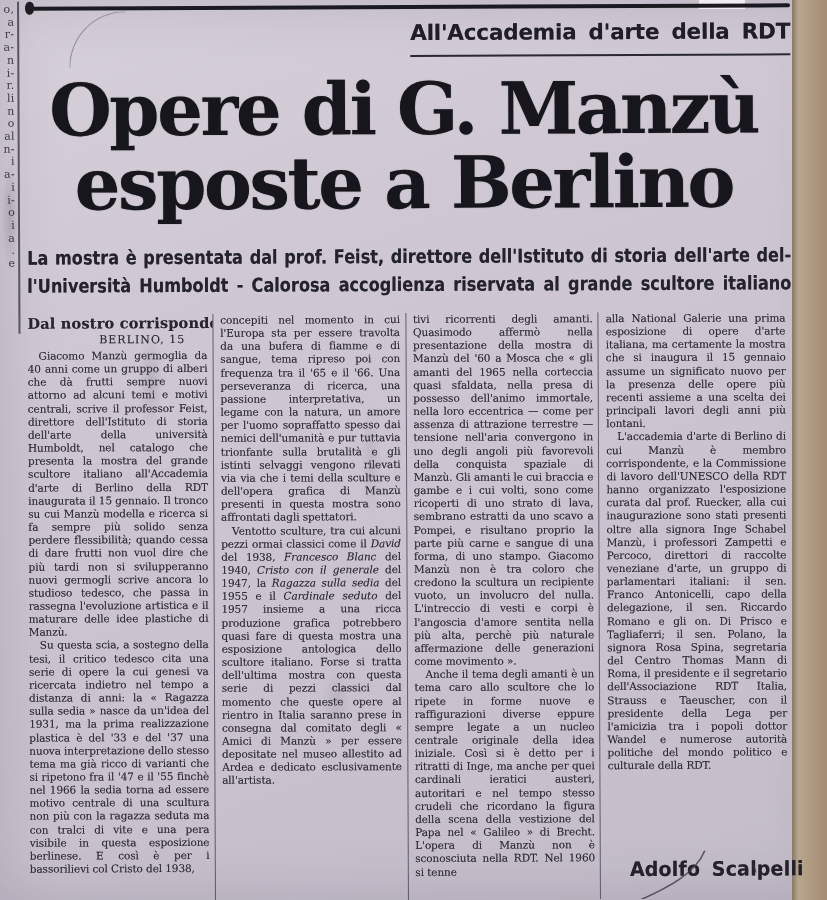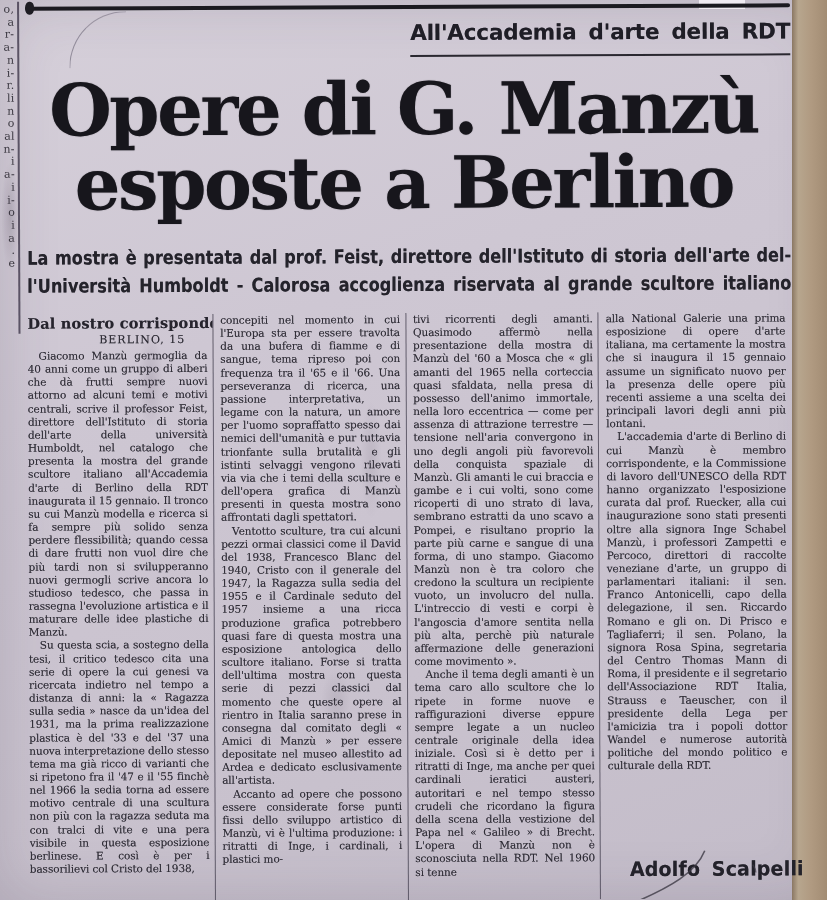--- a/index.html
+++ b/index.html
@@ -56,21 +56,21 @@
   .col{
     flex:1 1 0;min-width:0;overflow:hidden;
     font-size:10.5px;line-height:13.15px;color:#2e2c35;
     text-align:justify;letter-spacing:-0.1px;
     text-shadow:0 0 .4px rgba(46,44,56,.5);
     padding-right:5px;
   }
   .col + .col{border-left:1px solid rgba(62,58,74,0.75);padding-left:7px;}
   .col p{margin:0;}
   .col p.ind{text-indent:11px;}
-  .col .it{}
+  .col .it{font-style:italic;}
   .dateline-label{
     font-weight:700;font-size:14.5px;line-height:18px;letter-spacing:0.2px;
     color:#26242d;text-align:justify;text-align-last:justify;white-space:nowrap;margin-bottom:1px;
   }
   .dateline-place{font-size:11px;line-height:14px;letter-spacing:1px;text-align:right;padding-right:22px;margin-bottom:2px;}
   .byline{
     position:absolute;left:620px;top:858px;width:200px;
     font-family:"DejaVu Sans",sans-serif;font-weight:700;font-size:20px;
     color:#23222a;text-align:center;word-spacing:5px;letter-spacing:0.2px;
     transform:scaleX(0.95);transform-origin:0 0;
@@ -129,21 +129,20 @@
     <div class="columns" id="columns">
         <div class="col">
           <div class="dateline-label">Dal nostro corrispondente</div>
           <div class="dateline-place">BERLINO, 15</div>
           <p class="ind"><span>Giacomo Manzù germoglia da 40 anni come un gruppo di alberi che dà frutti sempre nuovi attorno ad alcuni temi e motivi centrali, scrive il professor Feist, direttore dell'Istituto di storia dell'arte della università Humboldt, nel catalogo che presenta la mostra del grande scultore italiano all'Accademia d'arte di Berlino della RDT inaugurata il 15 gennaio. Il tronco su cui Manzù modella e ricerca si fa sempre più solido senza perdere flessibilità; quando cessa di dare frutti non vuol dire che più tardi non si svilupperanno nuovi germogli scrive ancora lo studioso tedesco, che passa in rassegna l'evoluzione artistica e il maturare delle idee plastiche di Manzù.</span></p>
           <p class="ind"><span>Su questa scia, a sostegno della tesi, il critico tedesco cita una serie di opere la cui genesi va ricercata indietro nel tempo a distanza di anni: la « Ragazza sulla sedia » nasce da un'idea del 1931, ma la prima realizzazione plastica è del '33 e del '37 una nuova interpretazione dello stesso tema ma già ricco di varianti che si ripetono fra il '47 e il '55 finchè nel 1966 la sedia torna ad essere motivo centrale di una scultura non più con la ragazza seduta ma con tralci di vite e una pera visibile in questa esposizione berlinese. E così è per i bassorilievi col Cristo del 1938,</span></p>
         </div>
         <div class="col">
           <p><span>concepiti nel momento in cui l'Europa sta per essere travolta da una bufera di fiamme e di sangue, tema ripreso poi con frequenza tra il '65 e il '66. Una perseveranza di ricerca, una passione interpretativa, un legame con la natura, un amore per l'uomo sopraffatto spesso dai nemici dell'umanità e pur tuttavia trionfante sulla brutalità e gli istinti selvaggi vengono rilevati via via che i temi della sculture e dell'opera grafica di Manzù presenti in questa mostra sono affrontati dagli spettatori.</span></p>
           <p class="ind"><span>Ventotto sculture, tra cui alcuni pezzi ormai classici come il </span><span class="it">David</span><span> del 1938, </span><span class="it">Francesco Blanc</span><span> del 1940, </span><span class="it">Cristo con il generale</span><span> del 1947, la </span><span class="it">Ragazza sulla sedia</span><span> del 1955 e il </span><span class="it">Cardinale seduto</span><span> del 1957 insieme a una ricca produzione grafica potrebbero quasi fare di questa mostra una esposizione antologica dello scultore italiano. Forse si tratta dell'ultima mostra con questa serie di pezzi classici dal momento che queste opere al rientro in Italia saranno prese in consegna dal comitato degli « Amici di Manzù » per essere depositate nel museo allestito ad Ardea e dedicato esclusivamente all'artista.</span></p>
-          <p class="ind"><span>Accanto ad opere che possono essere considerate forse punti fissi dello sviluppo artistico di Manzù, vi è l'ultima produzione: i ritratti di Inge, i cardinali, i plastici mo-</span></p>
         </div>
         <div class="col">
           <p><span>tivi ricorrenti degli amanti. Quasimodo affermò nella presentazione della mostra di Manzù del '60 a Mosca che « gli amanti del 1965 nella corteccia quasi sfaldata, nella presa di possesso dell'animo immortale, nella loro eccentrica — come per assenza di attrazione terrestre — tensione nell'aria convergono in uno degli angoli più favorevoli della conquista spaziale di Manzù. Gli amanti le cui braccia e gambe e i cui volti, sono come ricoperti di uno strato di lava, sembrano estratti da uno scavo a Pompei, e risultano proprio la parte più carne e sangue di una forma, di uno stampo. Giacomo Manzù non è tra coloro che credono la scultura un recipiente vuoto, un involucro del nulla. L'intreccio di vesti e corpi è l'angoscia d'amore sentita nella più alta, perchè più naturale affermazione delle generazioni come movimento ».</span></p>
           <p class="ind"><span>Anche il tema degli amanti è un tema caro allo scultore che lo ripete in forme nuove e raffigurazioni diverse eppure sempre legate a un nucleo centrale originale della idea iniziale. Così si è detto per i ritratti di Inge, ma anche per quei cardinali ieratici austeri, autoritari e nel tempo stesso crudeli che ricordano la figura della scena della vestizione del Papa nel « Galileo » di Brecht. L'opera di Manzù non è sconosciuta nella RDT. Nel 1960 si tenne</span></p>
         </div>
         <div class="col">
           <p><span>alla National Galerie una prima esposizione di opere d'arte italiana, ma certamente la mostra che si inaugura il 15 gennaio assume un significato nuovo per la presenza delle opere più recenti assieme a una scelta dei principali lavori degli anni più lontani.</span></p>
           <p class="ind"><span>L'accademia d'arte di Berlino di cui Manzù è membro corrispondente, e la Commissione di lavoro dell'UNESCO della RDT hanno organizzato l'esposizione curata dal prof. Ruecker, alla cui inaugurazione sono stati presenti oltre alla signora Inge Schabel Manzù, i professori Zampetti e Percoco, direttori di raccolte veneziane d'arte, un gruppo di parlamentari italiani: il sen. Franco Antonicelli, capo della delegazione, il sen. Riccardo Romano e gli on. Di Prisco e Tagliaferri; il sen. Polano, la signora Rosa Spina, segretaria del Centro Thomas Mann di Roma, il presidente e il segretario dell'Associazione RDT Italia, Strauss e Taeuscher, con il presidente della Lega per l'amicizia tra i popoli dottor Wandel e numerose autorità politiche del mondo politico e culturale della RDT.</span></p>
         </div>
       </div>

